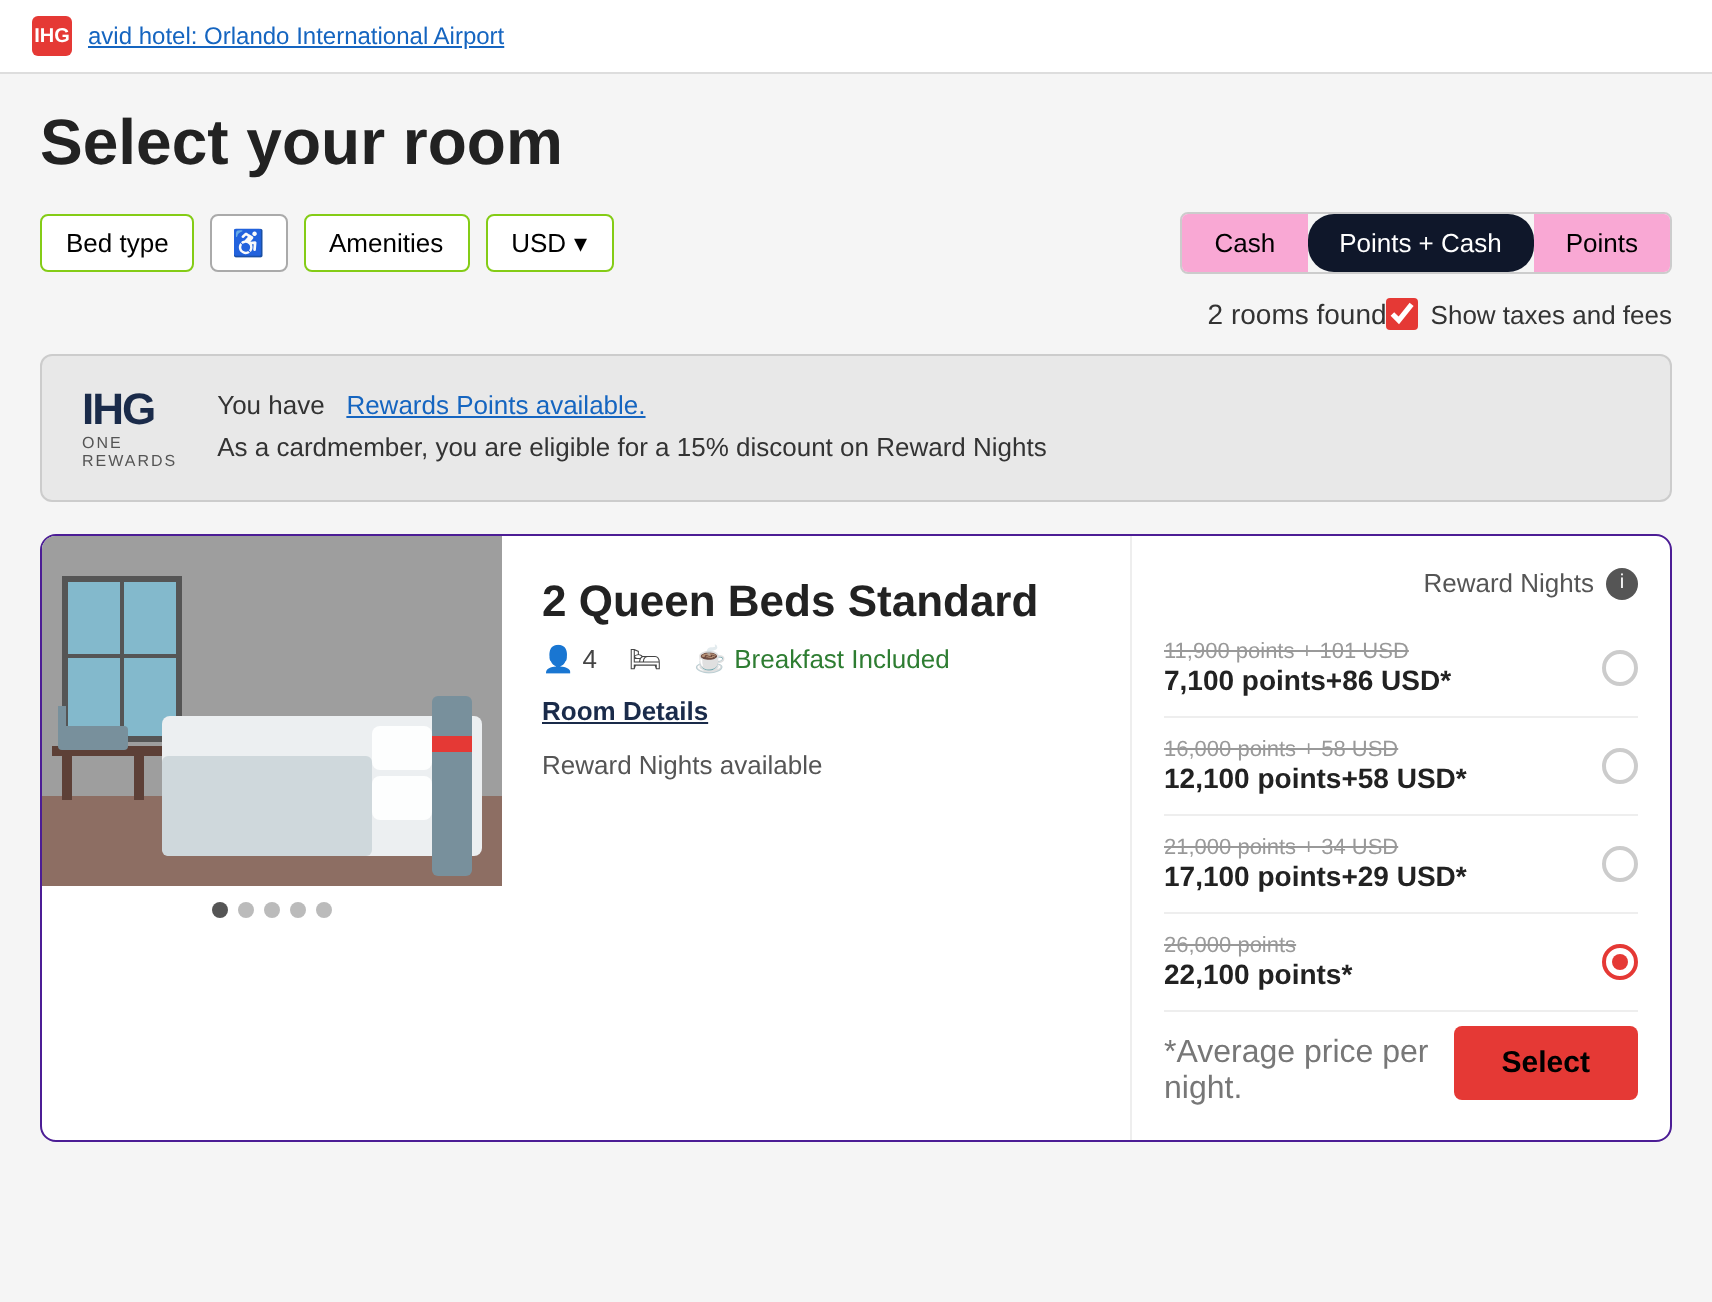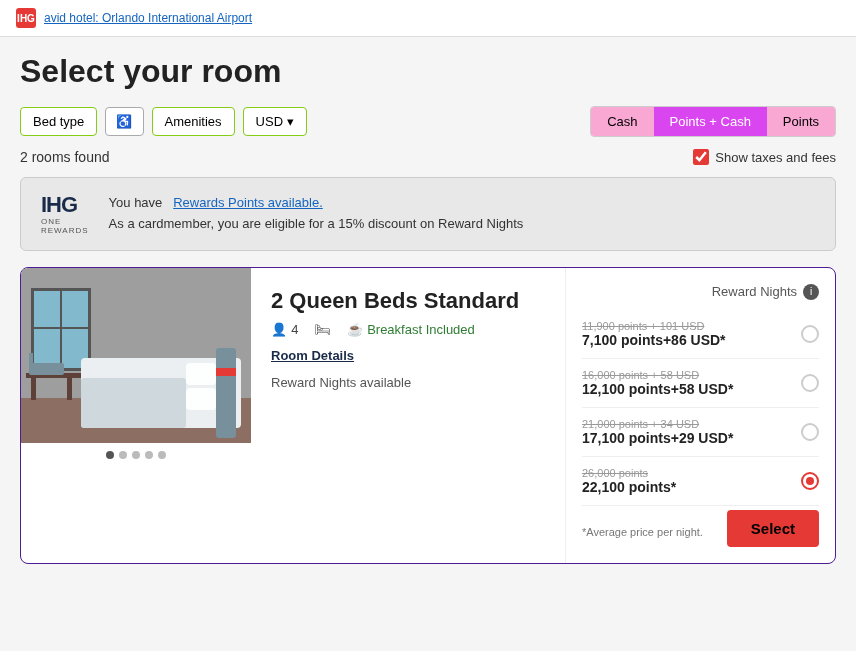--- a/index.html
+++ b/index.html
@@ -14,23 +14,23 @@
     
     .page-title { font-size: 32px; font-weight: bold; color: #222; margin-bottom: 16px; }
     
     .filters-row { display: flex; align-items: center; justify-content: space-between; margin-bottom: 12px; }
     .filters-left { display: flex; gap: 8px; align-items: center; }
     .filter-btn { border: 1px solid #84cc16; background: #fff; border-radius: 4px; padding: 6px 12px; font-size: 13px; cursor: pointer; display: flex; align-items: center; gap: 4px; }
     .accessibility-btn { border: 1px solid #aaa; background: #fff; border-radius: 4px; padding: 6px 10px; font-size: 13px; cursor: pointer; }
     
     .payment-tabs { display: flex; border: 1px solid #ccc; border-radius: 4px; overflow: hidden; }
     .payment-tab { padding: 7px 16px; font-size: 13px; cursor: pointer; background: #f9a8d4; border: none; }
-    .payment-tab.active { background: #d946ef; color: #fff; }
-    
-    .results-row { display: flex; align-items: center; justify-content: space-between; margin-bottom: 12px; }
+    .payment-tab.active { background: #0f172a; color: #fff; border-radius: 13px; }
+    
+    .results-row { display: flex; align-items: center; justify-content: flex-end; margin-bottom: 12px; }
     .results-count { font-size: 14px; color: #333; }
     .taxes-check { display: flex; align-items: center; gap: 6px; font-size: 13px; color: #333; }
     .taxes-check input[type=checkbox] { width: 16px; height: 16px; accent-color: #e53935; }
     
     .rewards-banner { background: #e8e8e8; border: 1px solid #ccc; border-radius: 6px; padding: 14px 20px; margin-bottom: 16px; display: flex; align-items: center; gap: 20px; }
     .ihg-logo { display: flex; align-items: center; gap: 4px; }
     .ihg-text { font-size: 13px; font-weight: bold; color: #1a2b4a; }
     .ihg-rewards-text { font-size: 9px; color: #555; line-height: 1.1; }
     .rewards-info { font-size: 13px; color: #333; line-height: 1.6; }
     .rewards-link { color: #1565c0; text-decoration: underline; cursor: pointer; }
@@ -59,21 +59,21 @@
     
     .price-option { border-bottom: 1px solid #eee; padding: 10px 0; display: flex; align-items: center; justify-content: space-between; }
     .price-option:last-of-type { border-bottom: none; }
     .price-texts { flex: 1; }
     .price-original { font-size: 11px; color: #999; text-decoration: line-through; }
     .price-main { font-size: 14px; font-weight: bold; color: #222; }
     .radio-btn { width: 18px; height: 18px; border-radius: 50%; border: 2px solid #ccc; flex-shrink: 0; cursor: pointer; display: flex; align-items: center; justify-content: center; }
     .radio-btn.selected { border-color: #e53935; }
     .radio-btn.selected::after { content: ''; width: 8px; height: 8px; background: #e53935; border-radius: 50%; }
     
-    .avg-price-note { font-size: 11px; color: #777; margin-top: 8px; }
+    .avg-price-note { font-size: 16px; color: #777; margin-top: 8px; }
     .select-btn { background: #e53935; color: #000000; border: none; border-radius: 4px; padding: 10px 24px; font-size: 15px; font-weight: bold; cursor: pointer; float: right; }
     
     .select-row { display: flex; align-items: center; justify-content: space-between; margin-top: 4px; }
   </style>
 </head>
 <body>
 
 <div class="header-bar">
   <div class="brand-icon">
     <span>IHG</span>

